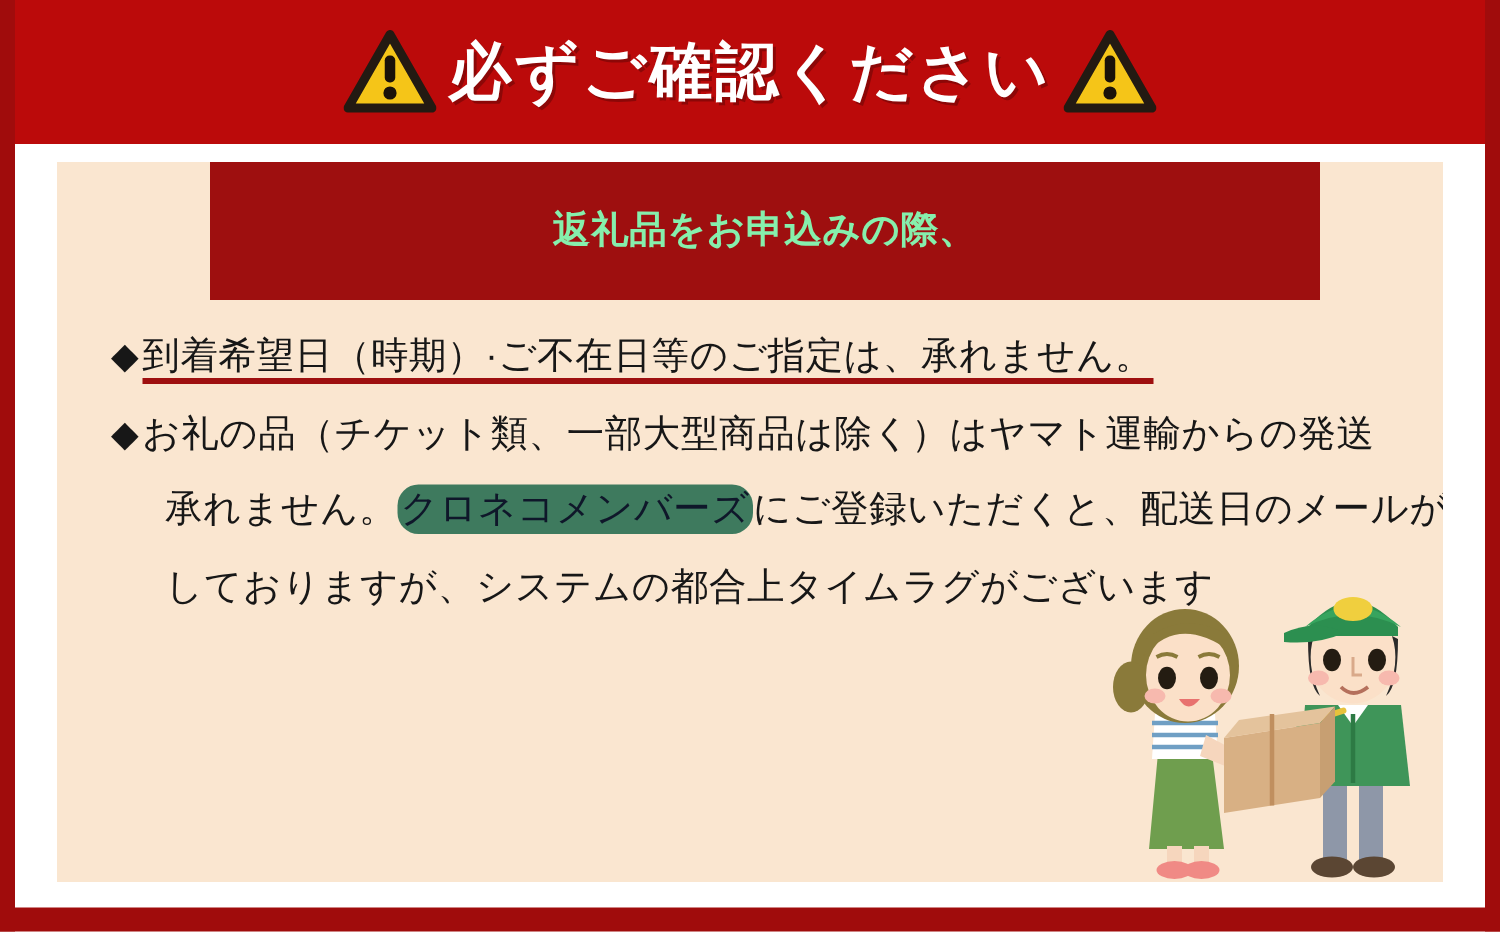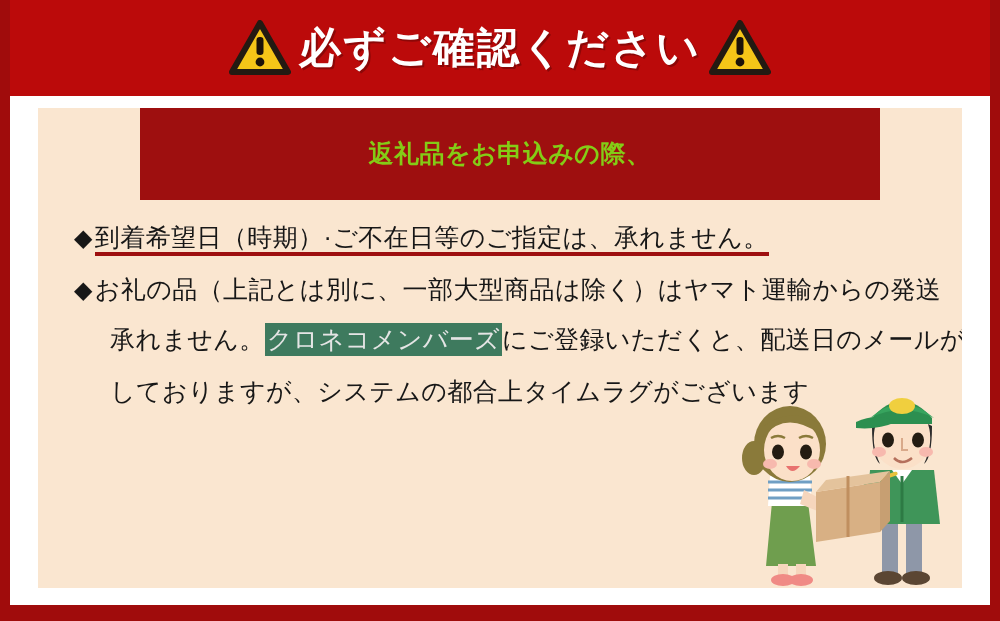--- a/index.html
+++ b/index.html
@@ -73,21 +73,21 @@
     width: 740px;
     height: 92px;
     background: #9e0f0f;
     display: flex;
     flex-direction: column;
     align-items: center;
     justify-content: center;
     gap: 4px;
   }
   .subtitle-line {
-    color: #84cc16;
+    color: #86efac;
     font-size: 25px;
     font-weight: bold;
     line-height: 1.25;
     white-space: nowrap;
     letter-spacing: 0.5px;
   }
 
   
   .body-text {
     position: absolute;
@@ -110,22 +110,23 @@
   .diamond {
     font-size: 24px;
     margin-right: 2px;
   }
   .underline-red {
     border-bottom: 4px solid #9e0f0f;
     padding-bottom: 1px;
   }
   .hl-green {
     background: #3e7a5e;
-    color: #e5e5e5;
+    color: #0f172a;
     padding: 2px 2px 3px 2px;
+    border-radius: 14px;
   }
 
   
   .illustration {
     position: absolute;
     right: 0px;
     bottom: 0px;
     width: 232px;
     height: 222px;
   }
@@ -155,21 +156,21 @@
       <div class="subtitle-line">返礼品をお申込みの際、</div>
     </div>
 
     <div class="body-text">
 
       <div class="bullet-block">
         <span class="line"><span class="diamond">◆</span><span class="underline-red">到着希望日（時期）·ご不在日等のご指定は、承れません。</span></span>
       </div>
 
       <div class="bullet-block">
-        <span class="line"><span class="diamond">◆</span><span>お礼の品（上記とは別に、一部大型商品は除く）はヤマト運輸からの発送</span></span>
+        <span class="line"><span class="diamond">◆</span><span>お礼の品（チケット類、一部大型商品は除く）はヤマト運輸からの発送</span></span>
         <span class="line indent"><span>承れません。</span><span class="hl-green">クロネコメンバーズ</span><span>にご登録いただくと、配送日のメールが</span></span>
       </div>
 
       <div class="bullet-block">
         <span class="line indent"><span>しておりますが、システムの都合上タイムラグがございます</span></span>
       </div>
 
     </div>
 
     <svg class="illustration" viewBox="0 0 232 222">

